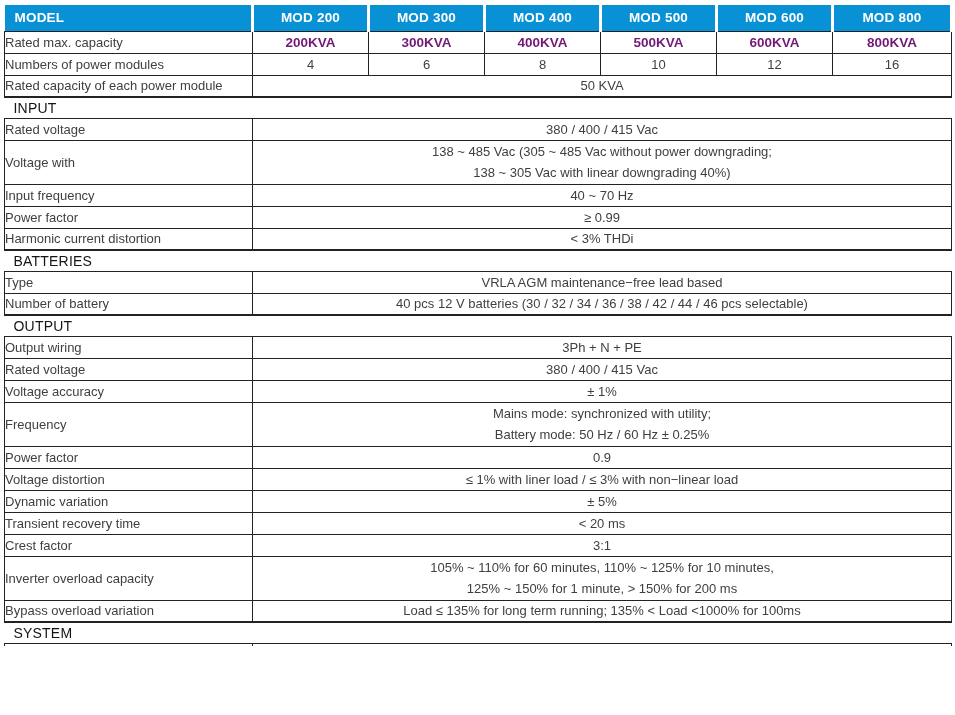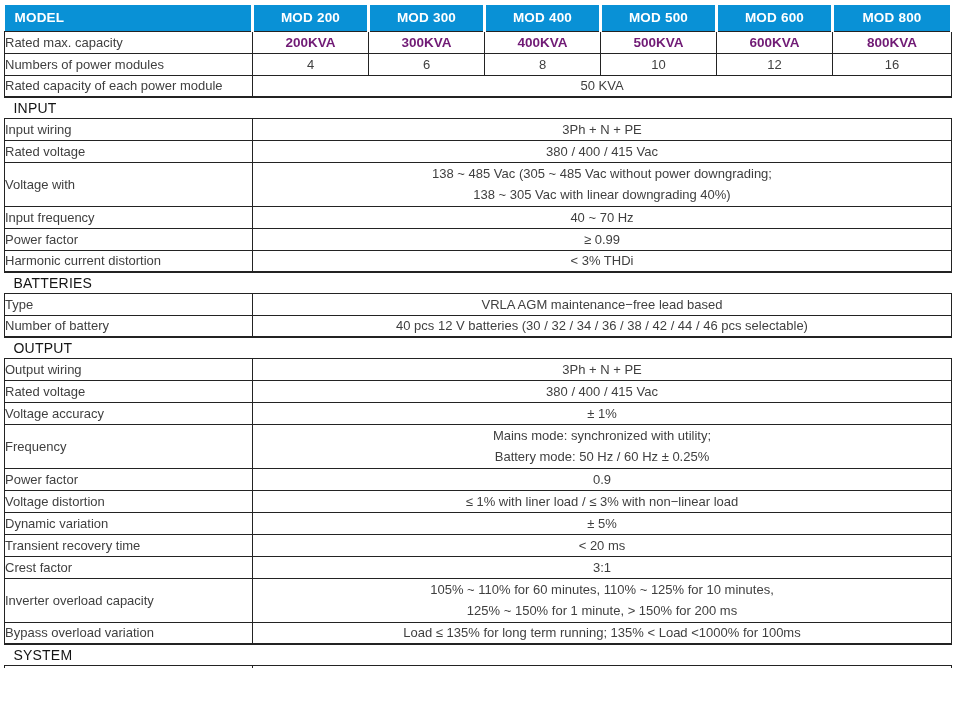--- a/index.html
+++ b/index.html
@@ -85,24 +85,20 @@
       <td class="val">16</td>
     </tr>
 
     <tr>
       <td class="label">Rated capacity of each power module</td>
       <td class="val" colspan="6">50 KVA</td>
     </tr>
 
     <tr class="section">
       <td colspan="7">INPUT</td>
-    </tr>
-    <tr>
-      <td class="label">Input wiring</td>
-      <td class="val" colspan="6">3Ph + N + PE</td>
     </tr>
     <tr>
       <td class="label">Rated voltage</td>
       <td class="val" colspan="6">380 / 400 / 415 Vac</td>
     </tr>
     <tr class="two">
       <td class="label">Voltage with</td>
       <td class="val multi" colspan="6">
         <div>138 ~ 485 Vac (305 ~ 485 Vac without power downgrading;</div>
         <div>138 ~ 305 Vac with linear downgrading 40%)</div>

